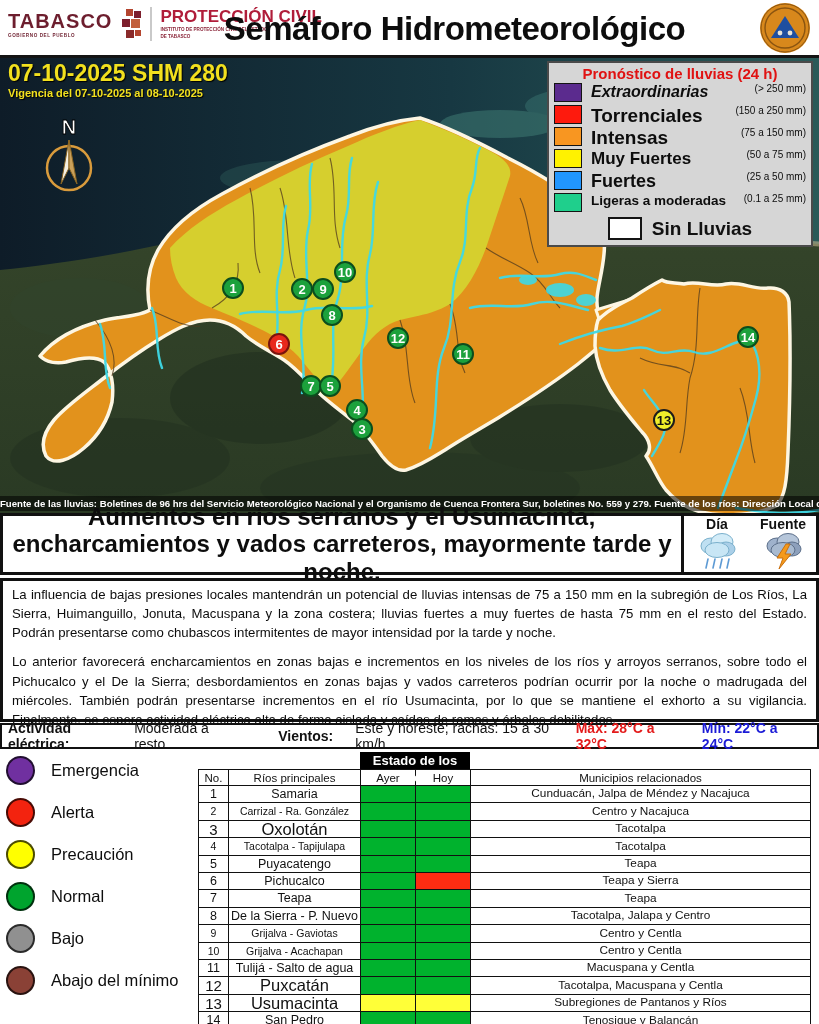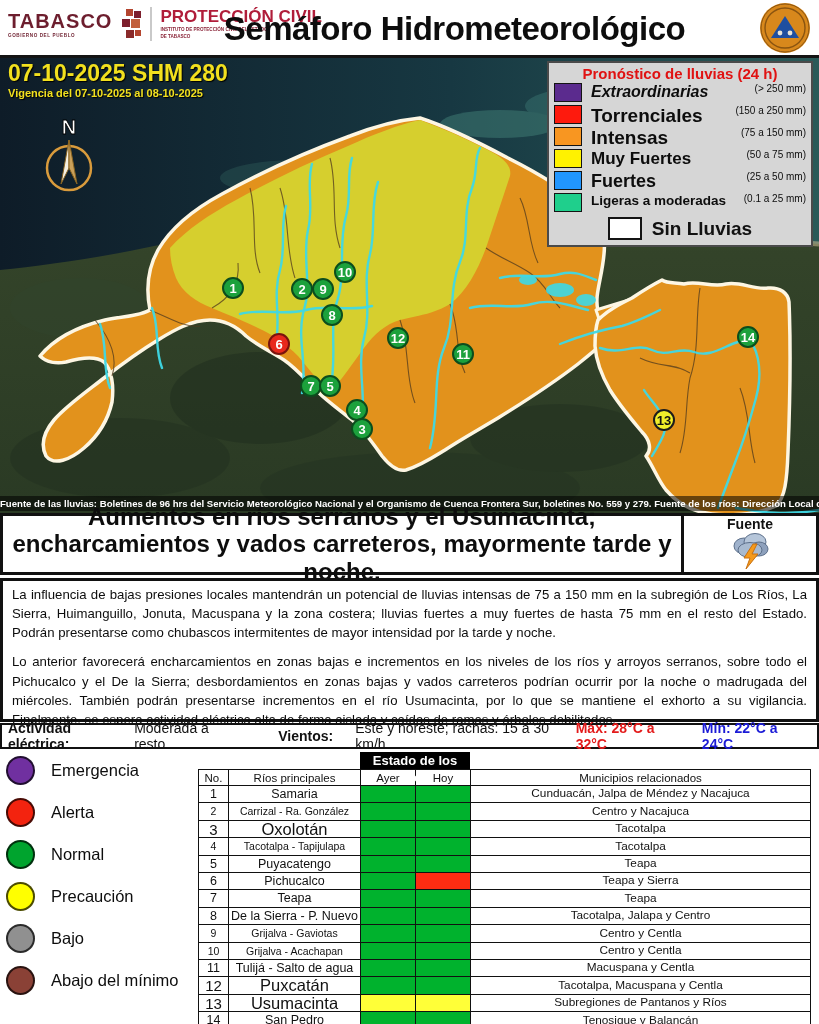--- a/index.html
+++ b/index.html
@@ -310,20 +310,35 @@
     </div>
       </div>
 
     <div class="map-source">Fuente de las lluvias: Boletines de 96 hrs del Servicio Meteorológico Nacional y el Organismo de Cuenca Frontera Sur, boletines No. 559 y 279. Fuente de los ríos: Dirección Local de la Conagua.</div>
   </div>
 
   <div class="headline-box">
     <div class="headline-text">Aumentos en ríos serranos y el Usumacinta; encharcamientos y vados carreteros, mayormente tarde y noche.</div>
     <div class="daynight">
       <div class="dn-col">
+        <div class="dn-label">Día</div>
+        <svg width="42" height="38" viewBox="0 0 42 38">
+          <ellipse cx="15" cy="14" rx="10" ry="8" fill="#bfe0f2" stroke="#7ab0cc"></ellipse>
+          <ellipse cx="26" cy="10" rx="11" ry="8.5" fill="#d3ecf8" stroke="#7ab0cc"></ellipse>
+          <ellipse cx="30" cy="17" rx="9" ry="7" fill="#aacfe8" stroke="#7ab0cc"></ellipse>
+          <ellipse cx="21" cy="18" rx="12" ry="7.5" fill="#c8e6f5" stroke="#7ab0cc"></ellipse>
+          <g stroke="#5d9ad4" stroke-width="1.6" stroke-linecap="round">
+            <line x1="12" y1="27" x2="10" y2="36"></line>
+              <line x1="19" y1="27" x2="17" y2="36"></line>
+            <line x1="26" y1="27" x2="24" y2="36"></line>
+              <line x1="33" y1="27" x2="31" y2="36"></line>
+          </g>
+        </svg>
+      </div>
+      <div class="dn-col">
         <div class="dn-label">Fuente</div>
         <svg width="42" height="38" viewBox="0 0 42 38">
           <ellipse cx="15" cy="14" rx="10" ry="8" fill="#9fb2cc" stroke="#5c6f8a"></ellipse>
           <ellipse cx="26" cy="10" rx="11" ry="8.5" fill="#b6c6da" stroke="#5c6f8a"></ellipse>
           <ellipse cx="30" cy="17" rx="9" ry="7" fill="#8da0bc" stroke="#5c6f8a"></ellipse>
           <ellipse cx="21" cy="18" rx="12" ry="7.5" fill="#a8bad0" stroke="#5c6f8a"></ellipse>
           <polygon points="24,12 15,26 21,26 17,37 29,22 23,22 28,12" fill="#f59a1c" stroke="#c87010" stroke-width="1"></polygon>
         </svg>
       </div>
     </div>
@@ -346,26 +361,26 @@
   <div class="status-legend" id="status-legend">
       <div class="status-item">
       <span class="status-circle" style="background: rgb(112, 48, 160);"></span>
       <span class="status-label">Emergencia</span>
     </div>
       <div class="status-item">
       <span class="status-circle" style="background: rgb(243, 35, 15);"></span>
       <span class="status-label">Alerta</span>
     </div>
       <div class="status-item">
+      <span class="status-circle" style="background: rgb(255, 255, 0);"></span>
+      <span class="status-label">Precaución</span>
+    </div>
+      <div class="status-item">
       <span class="status-circle" style="background: rgb(0, 164, 46);"></span>
       <span class="status-label">Normal</span>
-    </div>
-      <div class="status-item">
-      <span class="status-circle" style="background: rgb(255, 255, 0);"></span>
-      <span class="status-label">Precaución</span>
     </div>
       <div class="status-item">
       <span class="status-circle" style="background: rgb(144, 144, 144);"></span>
       <span class="status-label">Bajo</span>
     </div>
       <div class="status-item">
       <span class="status-circle" style="background: rgb(138, 65, 54);"></span>
       <span class="status-label">Abajo del mínimo</span>
     </div>
     </div>

